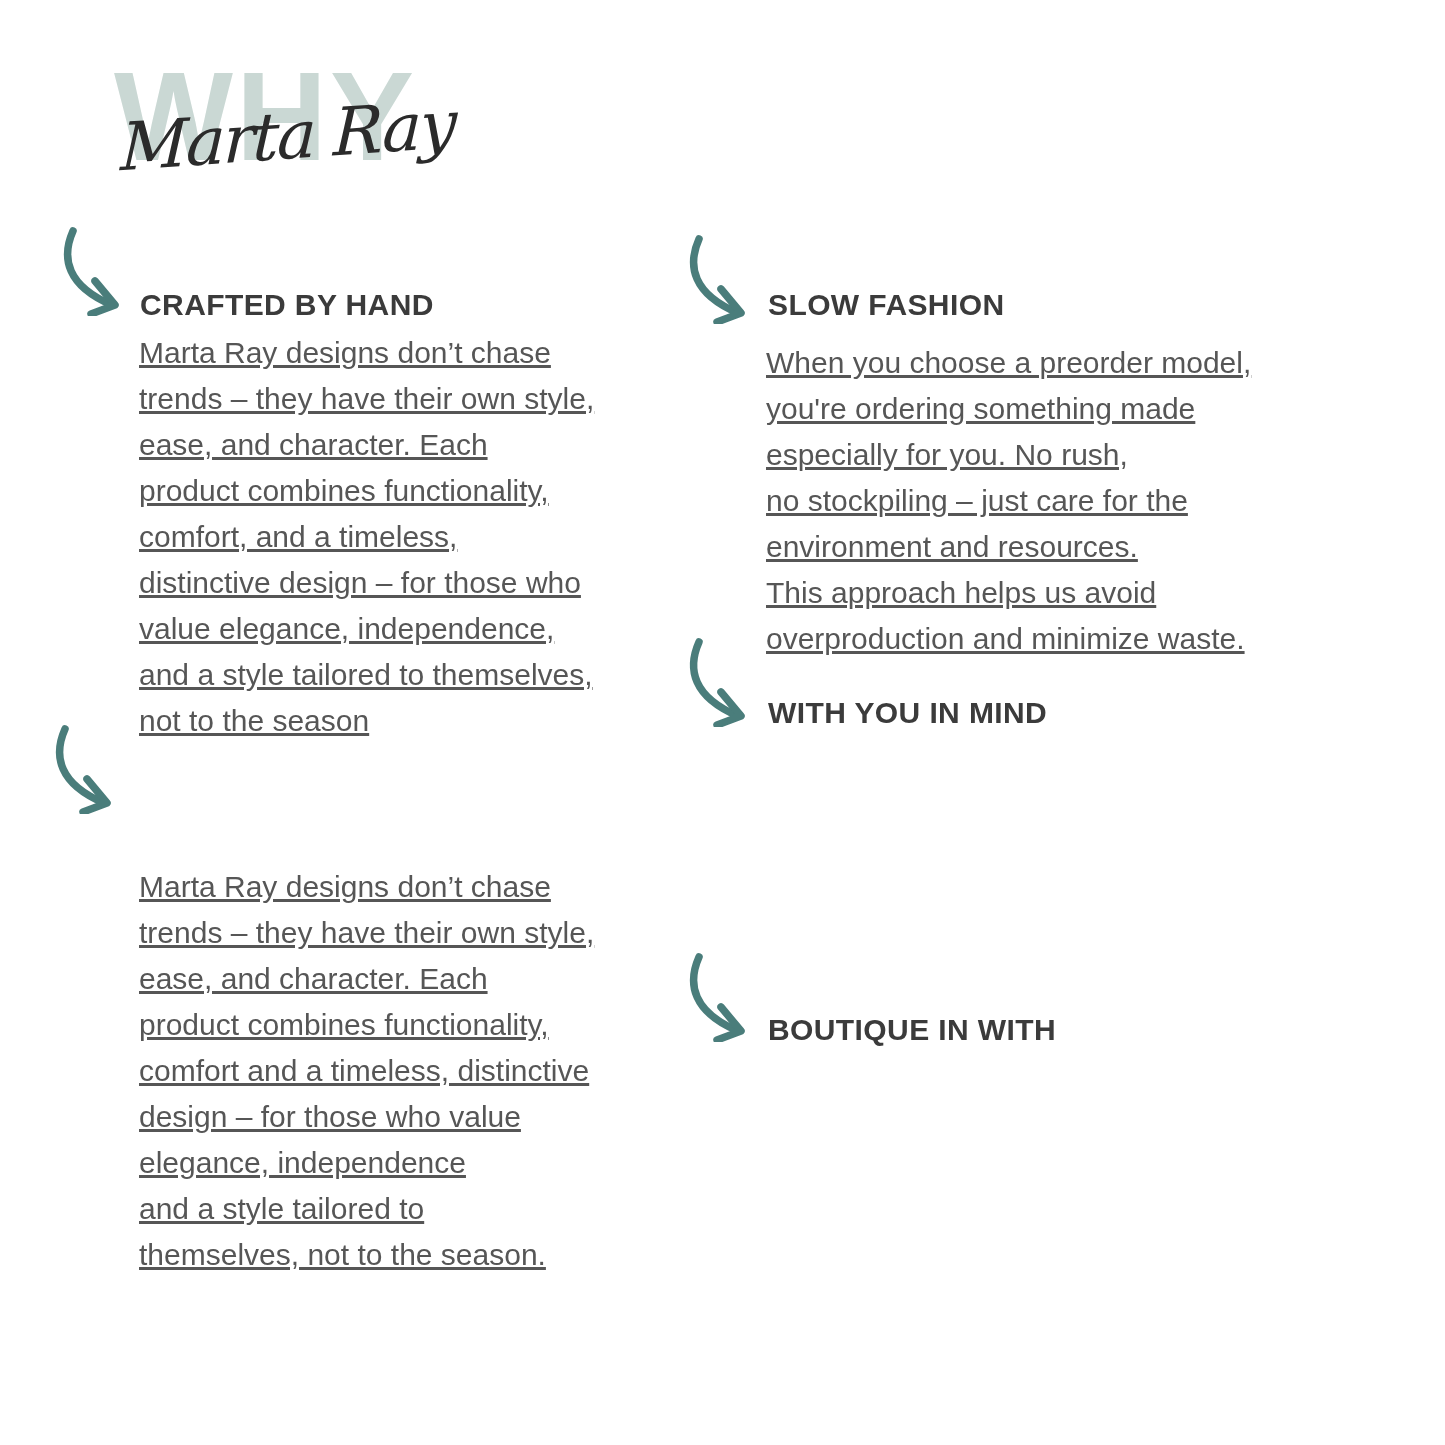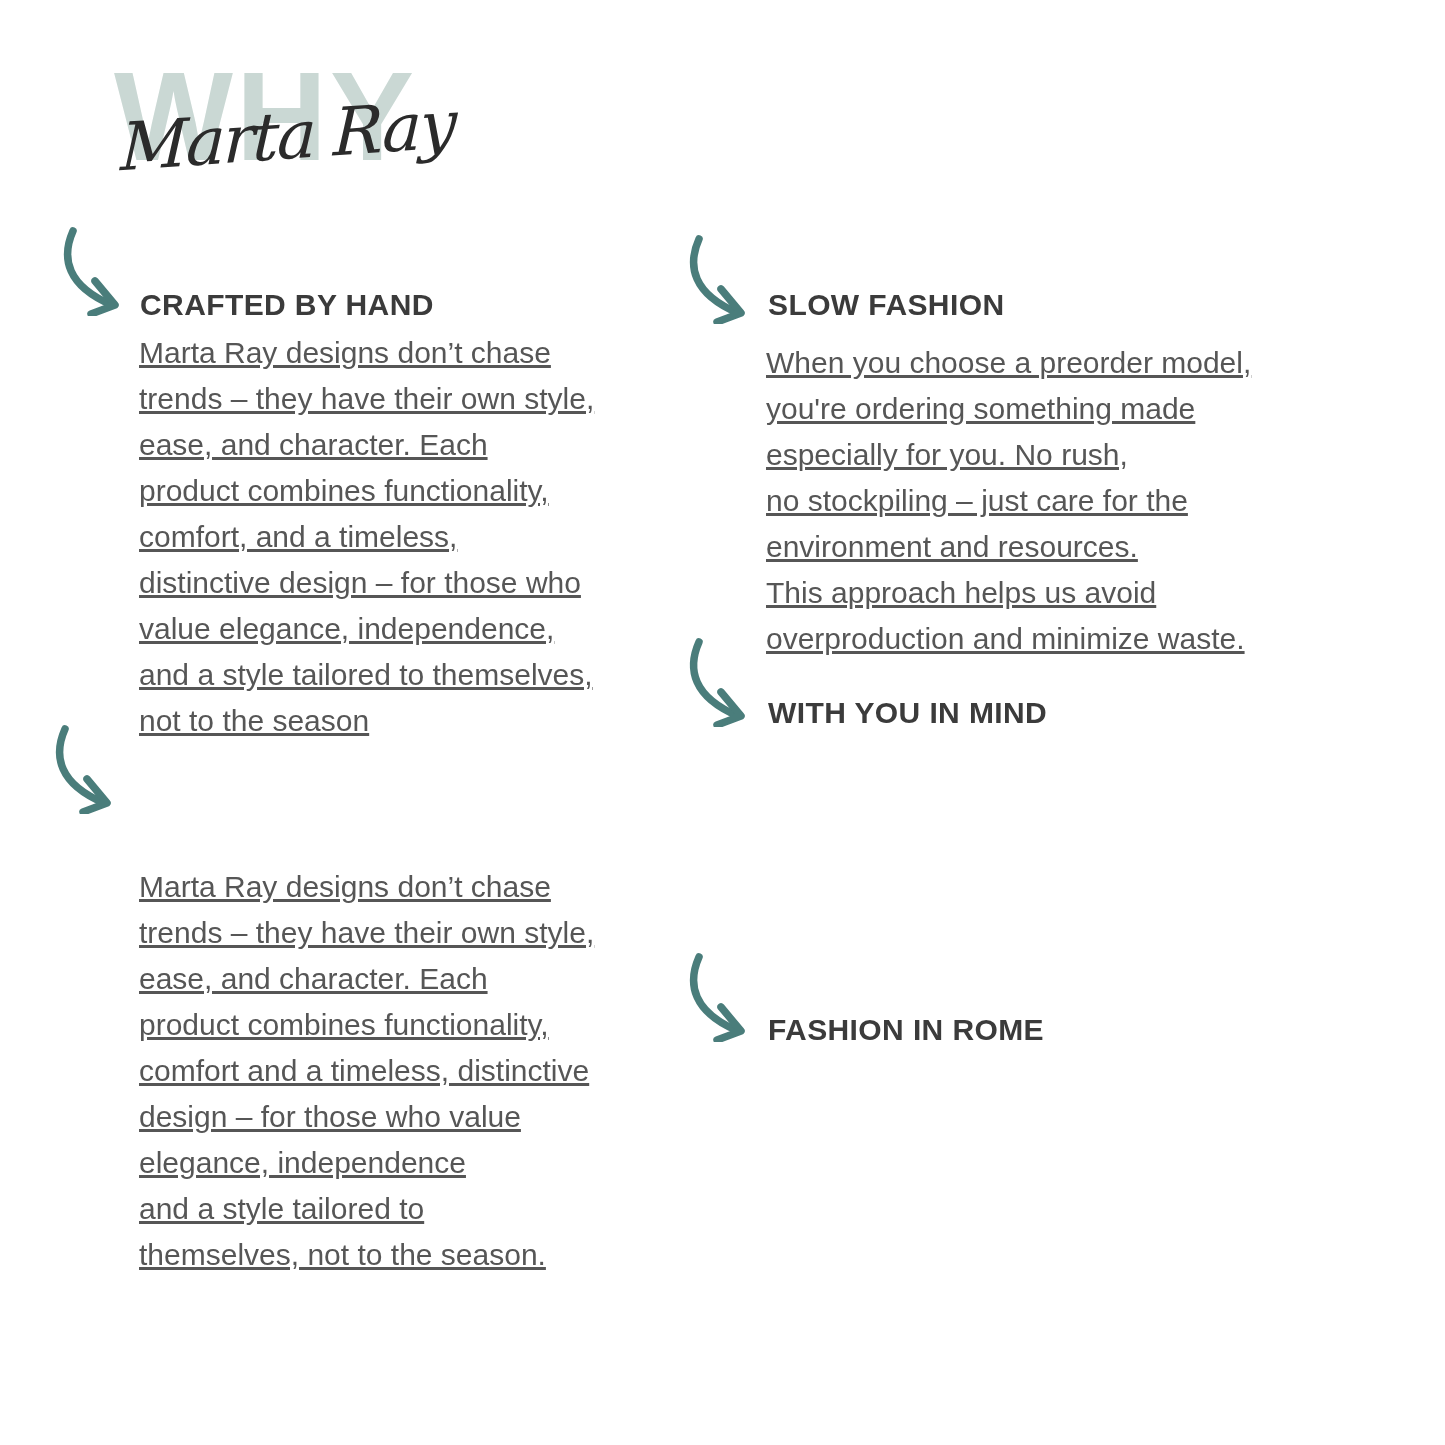--- a/index.html
+++ b/index.html
@@ -131,15 +131,15 @@
   <svg class="arrow arrow-4" viewBox="0 0 78 90" aria-hidden="true">
     <path d="M25 5 C 13 32, 19 60, 64 79"></path>
     <path d="M47 55 L67 79 L43 88"></path>
   </svg>
   <div class="sec-heading h-4">WITH YOU IN MIND</div>
 
   <svg class="arrow arrow-5" viewBox="0 0 78 90" aria-hidden="true">
     <path d="M25 5 C 13 32, 19 60, 64 79"></path>
     <path d="M47 55 L67 79 L43 88"></path>
   </svg>
-  <div class="sec-heading h-5">FASHION IN ROME</div>
+  <div class="sec-heading h-5">BOUTIQUE IN WITH</div>
 
 </div>
 
 </body></html>

